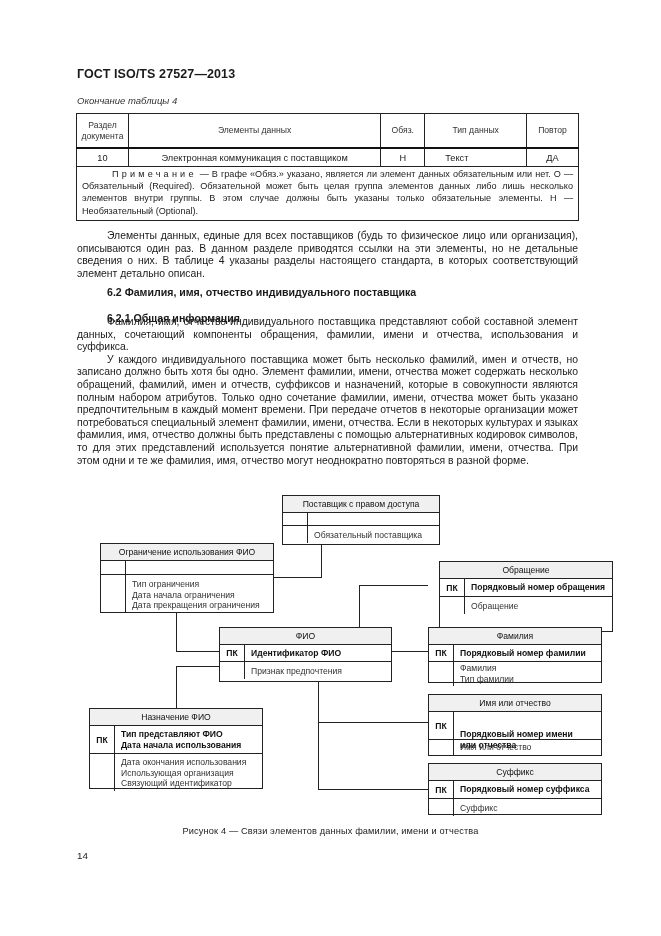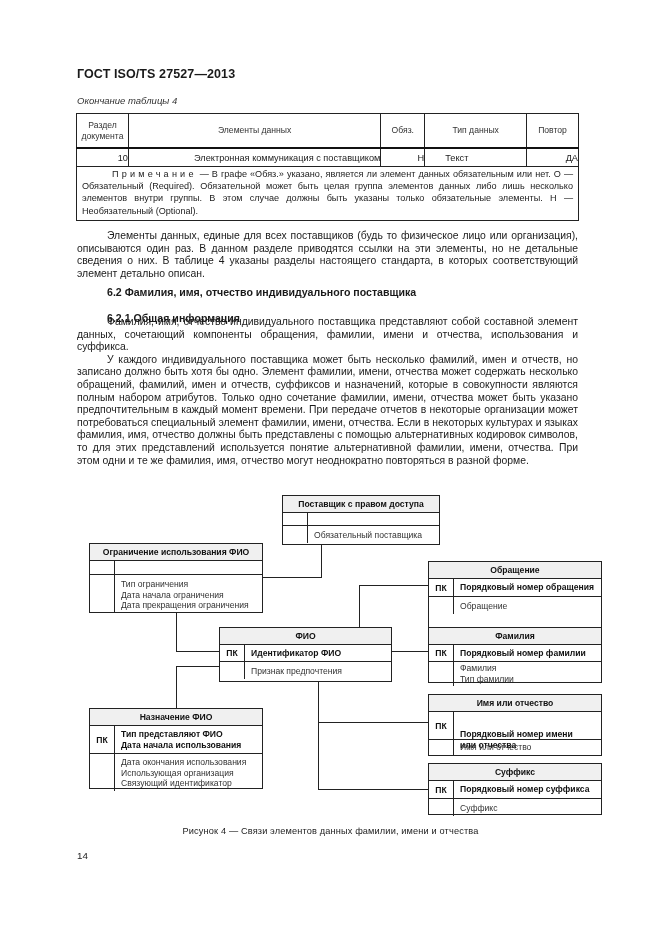--- a/index.html
+++ b/index.html
@@ -8,30 +8,30 @@
     font-family: "Liberation Sans", sans-serif; color: #1a1a1a; overflow: hidden;
   }
   .abs { position: absolute; }
   .doc-header { left: 77px; top: 67px; font-weight: bold; font-size: 12.5px; letter-spacing: 0.1px; }
   .table-caption { left: 77px; top: 95px; font-style: italic; font-size: 9.5px; color: #333; }
 
   table.t4 { position: absolute; left: 76px; top: 113px; width: 503px; border-collapse: collapse; font-size: 8.6px; }
   table.t4 td, table.t4 th { border: 1px solid #222; padding: 0; text-align: center; font-weight: normal; color: #333; }
   table.t4 th { height: 33px; line-height: 11px; }
   table.t4 tr.hdr th { border-bottom: 2.5px solid #111; }
-  table.t4 td { height: 17px; font-size: 9.2px; color: #1a1a1a; text-align: right; }
+  table.t4 td { height: 17px; font-size: 9.2px; color: #1a1a1a; }
   table.t4 td.note { text-align: justify; padding: 1px 5px 3px 5px; height: auto; line-height: 12.2px; font-size: 9.1px; color: #222; }
   .spaced { letter-spacing: 3.2px; }
 
   .para { left: 77px; width: 501px; font-size: 10.4px; line-height: 12.6px; text-align: justify; color: #1a1a1a; }
   .para p { margin: 0; text-indent: 30px; }
   .h2 { left: 107px; font-weight: bold; font-size: 10.6px; }
 
   .box { position: absolute; border: 1px solid #222; background: #fff; font-size: 8.6px; color: #333; box-sizing: border-box; }
-  .box .title { background: #f0f0f0; border-bottom: 1px solid #222; text-align: center; font-weight: bold; color: #111; height: 16px; line-height: 16px; }
+  .box .title { background: #f0f0f0; border-bottom: 1px solid #222; text-align: center; font-weight: normal; color: #111; height: 16px; line-height: 16px; }
   .box .row { display: flex; border-bottom: 1px solid #222; }
   .box .row:last-child { border-bottom: none; }
   .box .key { width: 24px; flex: none; border-right: 1px solid #222; text-align: center; font-weight: bold; color: #111; display: flex; align-items: center; justify-content: center; }
   .box .cell { flex: 1; padding: 2px 6px; line-height: 10.5px; }
   .box .cell.bold { font-weight: bold; color: #111; }
   .box .line { display: block; }
 
   .conn { position: absolute; background: #222; }
   .h { height: 1px; }
   .v { width: 1px; }
@@ -107,21 +107,21 @@
   <div class="row" style="height:12px;">
     <div class="key"></div>
     <div class="cell"></div>
   </div>
   <div class="row">
     <div class="key"></div>
     <div class="cell" style="padding-top:4px;">Обязательный поставщика</div>
   </div>
 </div>
 
-<div class="box" style="left:89px; top:543px; width:174px; height:70px;">
+<div class="box" style="left:100px; top:543px; width:174px; height:70px;">
   <div class="title">Ограничение использования ФИО</div>
   <div class="row" style="height:13px;">
     <div class="key"></div>
     <div class="cell"></div>
   </div>
   <div class="row">
     <div class="key"></div>
     <div class="cell" style="padding-top:4px;">
       <span class="line">Тип ограничения</span>
       <span class="line">Дата начала ограничения</span>
@@ -154,21 +154,21 @@
   <div class="row">
     <div class="key"></div>
     <div class="cell" style="padding-top:3px;">
       <span class="line">Дата окончания использования</span>
       <span class="line">Использующая организация</span>
       <span class="line">Связующий идентификатор</span>
     </div>
   </div>
 </div>
 
-<div class="box" style="left:428px; top:561px; width:174px; height:71px;">
+<div class="box" style="left:439px; top:561px; width:174px; height:71px;">
   <div class="title">Обращение</div>
   <div class="row" style="height:17px;">
     <div class="key">ПК</div>
     <div class="cell bold" style="line-height:13px;">Порядковый номер обращения</div>
   </div>
   <div class="row">
     <div class="key"></div>
     <div class="cell" style="padding-top:4px;">Обращение</div>
   </div>
 </div>

